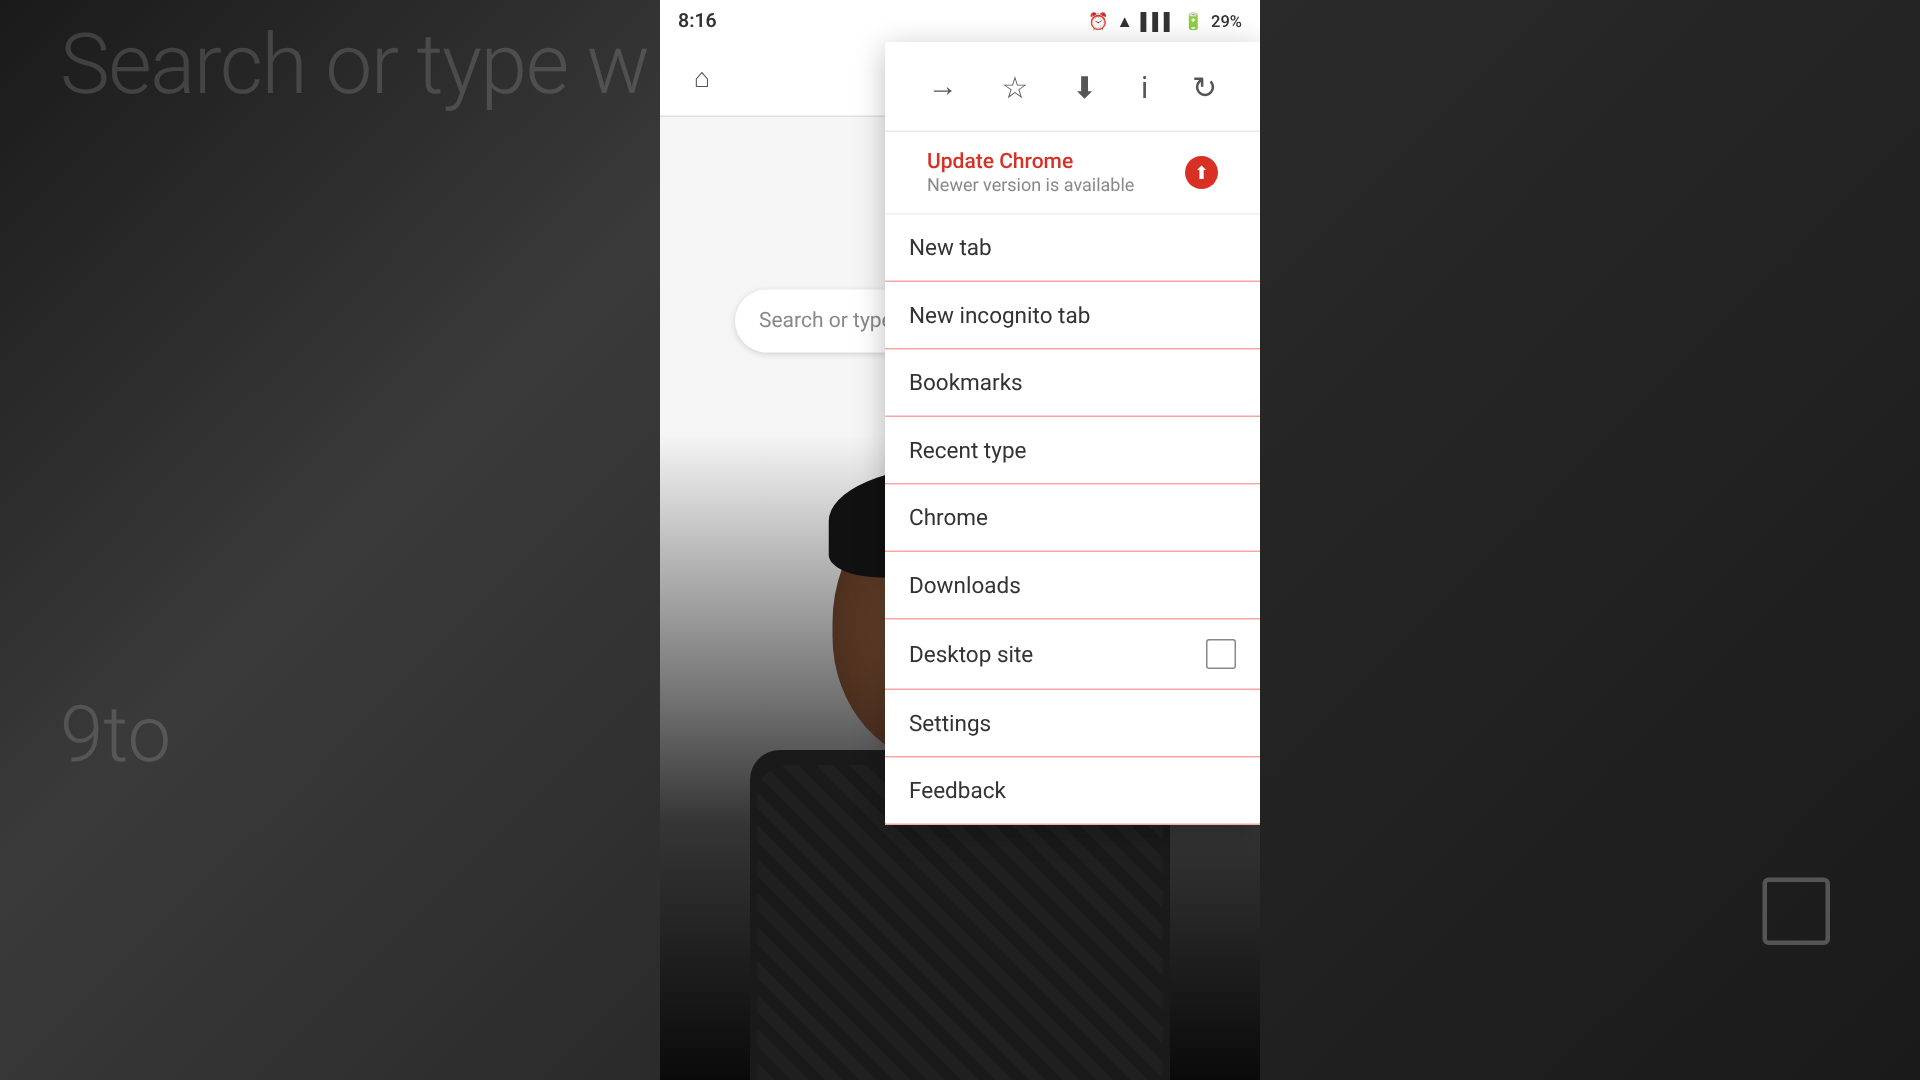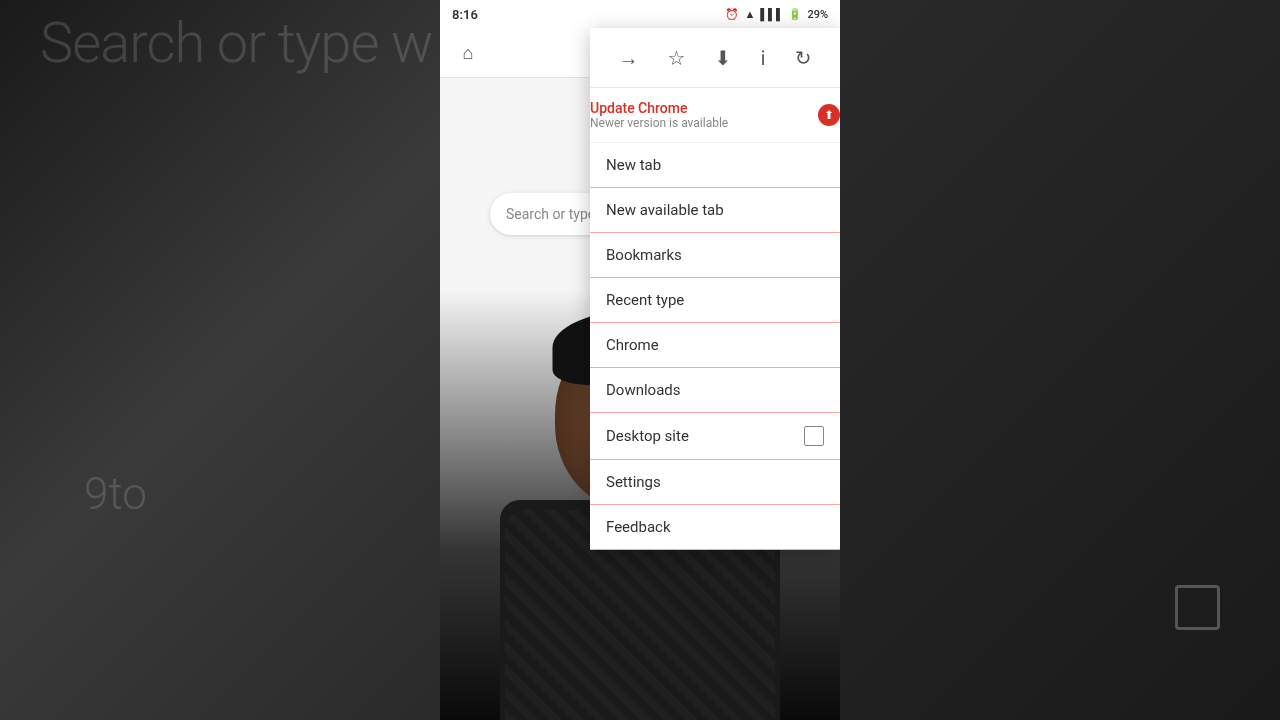--- a/index.html
+++ b/index.html
@@ -29,24 +29,23 @@
       font-size: 56px;
       font-weight: 300;
       color: rgba(255,255,255,0.15);
       letter-spacing: -1px;
     }
 
     .bg-left-text2 {
       position: absolute;
       bottom: 200px;
       left: 40px;
-      font-size: 44px;
+      font-size: 52px;
       font-weight: 300;
       color: rgba(255,255,255,0.15);
-      margin-left: 44px;
     }
 
     
     .bg-right {
       position: absolute;
       top: 0; right: 0;
       width: 450px;
       height: 720px;
       background: linear-gradient(135deg, #2a2a2a 0%, #1a1a1a 100%);
     }
@@ -193,21 +192,21 @@
       color: #555;
       cursor: pointer;
       padding: 6px;
     }
 
     
     .update-chrome-item {
       display: flex;
       align-items: center;
       justify-content: space-between;
-      padding: 12px 0;
+      padding: 12px 28px;
       border-bottom: 1px solid #f0f0f0;
       cursor: pointer;
     }
 
     .update-chrome-text .update-title {
       font-size: 14px;
       color: #d93025;
       font-weight: 500;
     }
 
@@ -300,21 +299,21 @@
         <div class="update-title">Update Chrome</div>
         <div class="update-subtitle">Newer version is available</div>
       </div>
       <div class="update-badge">⬆</div>
     </div>
 
     <div class="menu-item">
       <span>New tab</span>
     </div>
     <div class="menu-item">
-      <span>New available tab</span>
+      <span>New incognito tab</span>
     </div>
     <div class="menu-item">
       <span>Bookmarks</span>
     </div>
     <div class="menu-item">
       <span>Recent type</span>
     </div>
     <div class="menu-item">
       <span>Chrome</span>
     </div>

